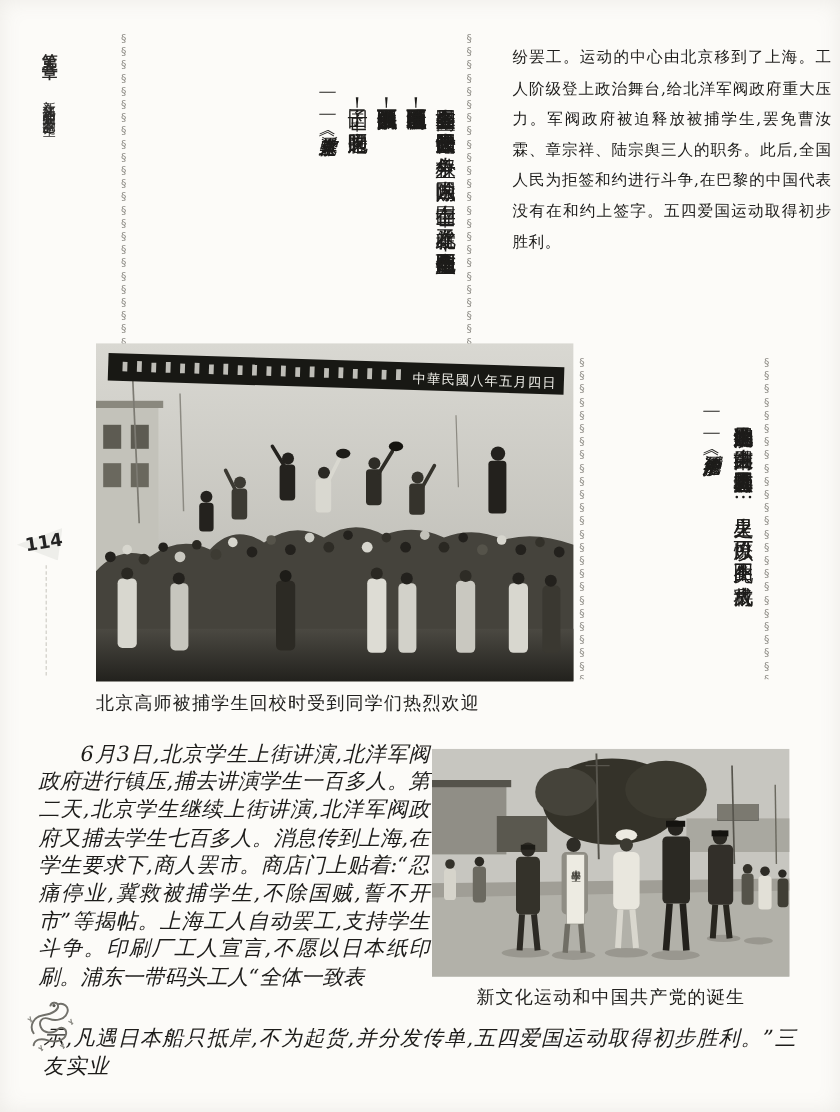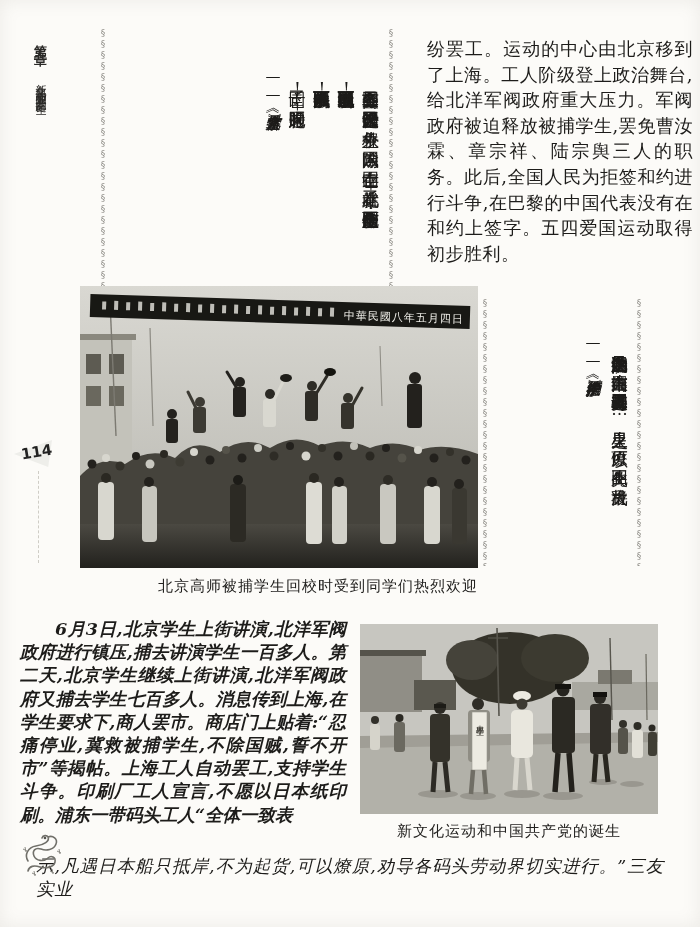--- a/index.html
+++ b/index.html
@@ -54,38 +54,37 @@
     position:absolute;writing-mode:vertical-rl;text-orientation:upright;
     font-size:17px;line-height:24.5px;color:#1d1c1a;
   }
   .quote1 .vtext{right:13px;top:16px;height:240px;width:272px;}
   .quote2 .vtext{right:12px;top:12px;height:250px;width:140px;font-size:16.5px;line-height:26px;}
   .vtext p{margin:0;text-indent:2em;}
   .vtext .vattr{margin:0;text-indent:1.5em;font-size:15px;font-style:italic;}
   
   .para-top{
     position:absolute;left:427px;top:36px;width:266px;
-    font-size:18px;line-height:25.6px;text-align:justify;letter-spacing:.5px;
+    font-size:13px;line-height:25.6px;text-align:justify;letter-spacing:.5px;
   }
   .para-bottom{
-    position:absolute;left:20px;top:618px;width:326px;
+    position:absolute;left:32px;top:618px;width:326px;
     font-size:17.5px;line-height:23.2px;text-align:justify;text-indent:2em;
     font-style:italic;
-    font-weight:bold;
   }
   .para-cont{
     position:absolute;left:36px;top:855px;width:645px;
     font-size:17.5px;line-height:23px;font-style:italic;letter-spacing:1px;
   }
   
   .photo1{position:absolute;left:80px;top:286px;width:398px;height:282px;}
   .photo2{position:absolute;left:360px;top:624px;width:298px;height:190px;}
   .photo1 svg,.photo2 svg{display:block;width:100%;height:100%;}
   .caption1{
-    position:absolute;left:80px;top:577px;width:398px;text-align:right;
+    position:absolute;left:80px;top:577px;width:398px;text-align:left;
     font-size:15px;letter-spacing:1px;color:#22211f;
   }
   .caption2{
     position:absolute;left:360px;top:822px;width:298px;text-align:center;
     font-size:15px;letter-spacing:1px;color:#22211f;
   }
   
   .dragon{position:absolute;left:20px;top:831px;width:44px;height:46px;}
 </style>
 </head>
@@ -262,21 +261,21 @@
   <div class="quote2">
     <div class="chain l">§§§§§§§§§§§§§§§§§§§§§§§§§§</div>
     <div class="chain r">§§§§§§§§§§§§§§§§§§§§§§§§§§</div>
     <div class="vtext">
       <p>此次沪上风潮始由学生罢课,继由商人罢市,近且将有劳动工人同盟罢工……星星之火,可以燎原,失此不图,将成大乱。</p>
       <p class="vattr">——《淞沪护军使卢永祥电》</p>
     </div>
   </div>
 
   <div class="para-bottom">6月3日,北京学生上街讲演,北洋军阀政府进行镇压,捕去讲演学生一百多人。第二天,北京学生继续上街讲演,北洋军阀政府又捕去学生七百多人。消息传到上海,在学生要求下,商人罢市。商店门上贴着:“忍痛停业,冀救被捕学生,不除国贼,誓不开市”等揭帖。上海工人自动罢工,支持学生斗争。印刷厂工人宣言,不愿以日本纸印刷。浦东一带码头工人“全体一致表</div>
-  <div class="para-cont">示,凡遇日本船只抵岸,不为起货,可以燎原,劝导各码头劳动界切实进行。”三友实业</div>
+  <div class="para-cont">示,凡遇日本船只抵岸,不为起货,并分发传单,五四爱国运动取得初步胜利。”三友实业</div>
 
   <div class="photo2">
     <svg viewBox="0 0 298 190" preserveAspectRatio="none">
       <rect x="0" y="0" width="298" height="190" fill="#c7c6c0"></rect>
 
       <rect x="0" y="30" width="62" height="58" fill="#908e86"></rect>
       <rect x="0" y="26" width="66" height="6" fill="#55534b"></rect>
       <rect x="54" y="56" width="42" height="30" fill="#5a584f"></rect>
       <rect x="212" y="58" width="86" height="28" fill="#a9a8a0"></rect>
       <rect x="238" y="46" width="34" height="14" fill="#7b796ف" fill-opacity="1"></rect>

